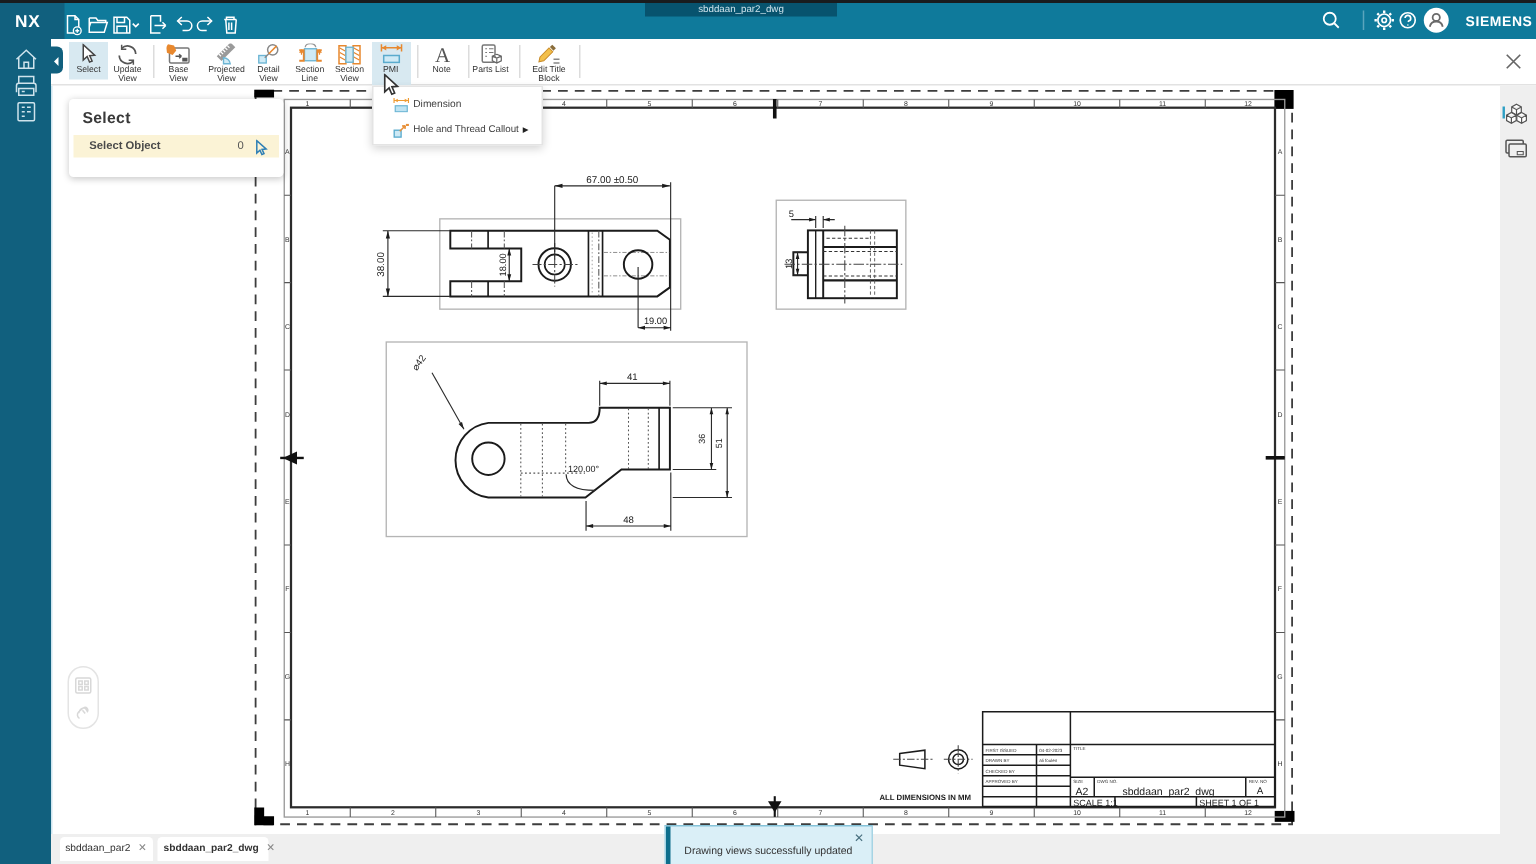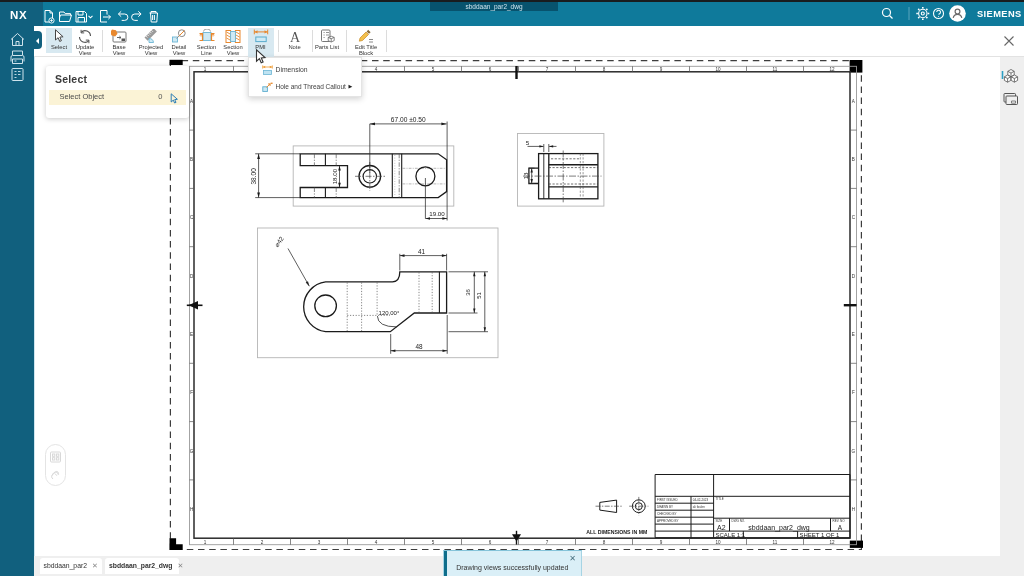--- a/index.html
+++ b/index.html
@@ -32,21 +32,21 @@
 
   .tab { position:absolute; top:1.5px; height:16.5px; background:#fff; border-radius:3px 3px 0 0;
     font-size:6.8px; color:#333; line-height:16.5px; padding:0 6px; }
   .tab .x { color:#888; margin-left:5px; font-size:7px; }
 
   #selectpanel { left:46px; top:65.5px; width:143px; height:52px; background:#fff; border-radius:3px;
     box-shadow:0 1px 5px rgba(0,0,0,.22); z-index:40; }
   #selectpanel h3 { font-size:10.5px; color:#3a3a3a; margin:7px 0 0 9px; letter-spacing:.2px; }
   #selrow { position:absolute; left:2.5px; top:24.5px; width:137px; height:14.5px; background:#fbf3d6;
     font-size:7.5px; color:#52450e; line-height:14.5px; }
-  #selrow .t1 { position:absolute; left:11px; font-weight:normal; color:#4a4a4a;text-align:right;}
+  #selrow .t1 { position:absolute; left:11px; font-weight:bold; color:#4a4a4a;text-align:right;}
   #selrow .t2 { position:absolute; right:23px; color:#555; }
 
   #dropdown { left:247.5px; top:56.5px; width:114px; height:40px; background:#fff;
     border:1px solid #e4e4e4; box-shadow:0 2px 6px rgba(0,0,0,.18); z-index:40; }
   .ddrow { position:absolute; left:0; width:100%; height:17px; font-size:6.8px; color:#3f3f3f; }
   .ddrow .ddic { position:absolute; left:13px; top:4px; }
   .ddrow .ddtx { position:absolute; left:27px; top:5px; }
 
   #toast { left:442.5px; top:549.5px; width:139.5px; height:27px; background:#daeff7;
     border:1px solid #a6d4e4; border-top:1px solid #85c3d9; z-index:50; }

